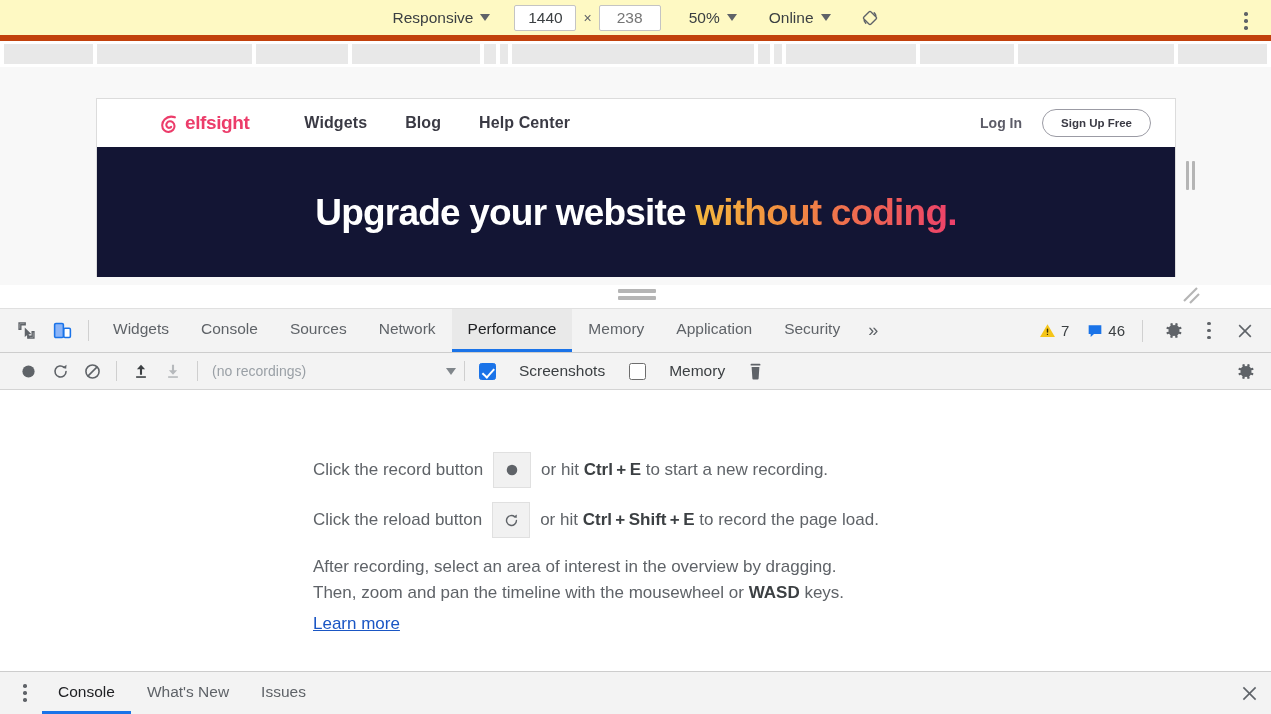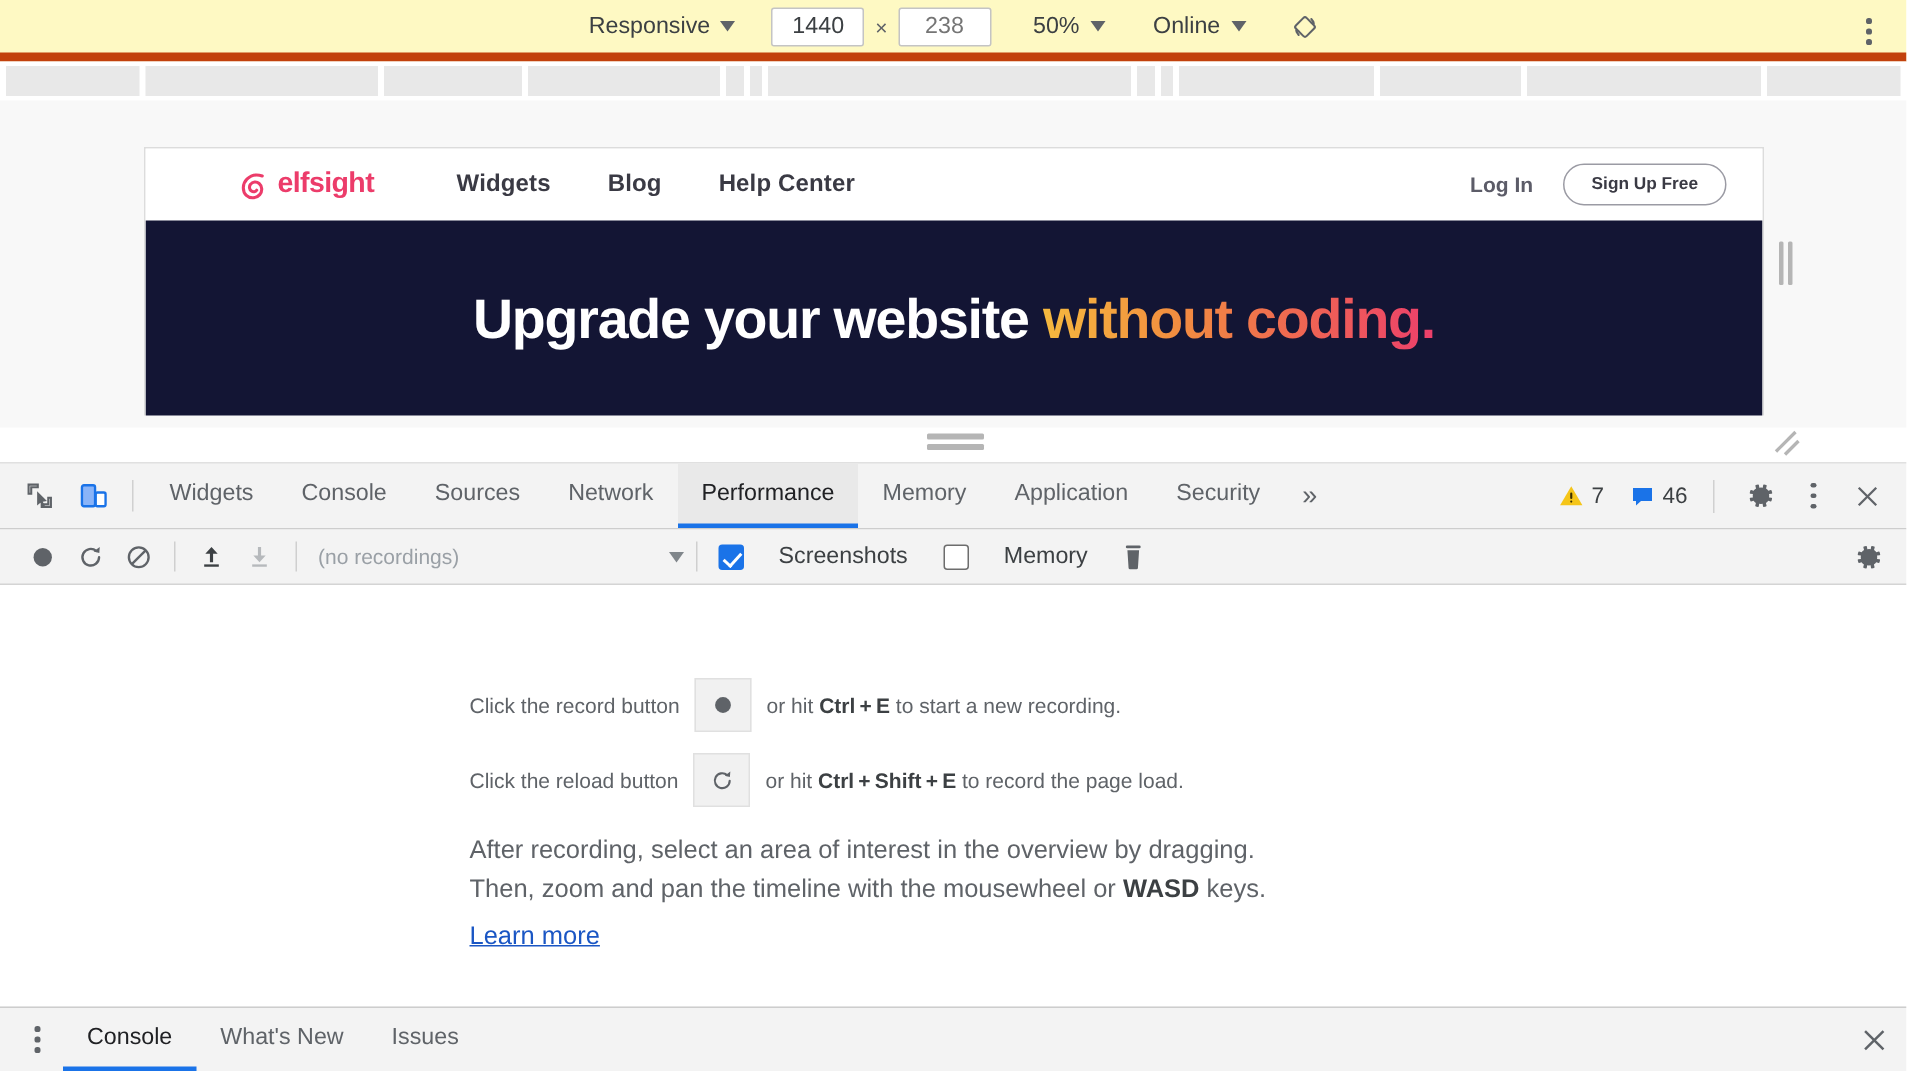--- a/index.html
+++ b/index.html
@@ -187,21 +187,21 @@
   .chk-label { font-size: 15.5px; color: #3c4043; }
   .pf-right { margin-left: auto; display: flex; align-items: center; padding-right: 10px; }
 
   
   .perf-body {
     position: absolute; top: 390px; left: 0; width: 1271px; height: 281px;
     background: #fff;
   }
   .landing { position: absolute; left: 313px; top: 62px; }
   .ln-row {
-    display: flex; align-items: center; font-size: 14px; color: #5f6368;
+    display: flex; align-items: center; font-size: 17px; color: #5f6368;
     margin-bottom: 14px; white-space: nowrap;
   }
   .inline-btn {
     width: 38px; height: 36px; background: #f1f1f1; border: 1px solid #e0e0e0;
     display: inline-flex; align-items: center; justify-content: center;
     margin: 0 10px; cursor: pointer;
   }
   .ln-row b { color: #3c4043; font-weight: bold; }
   .ln-para {
     font-size: 17px; color: #5f6368; line-height: 26px; margin-top: 16px;

